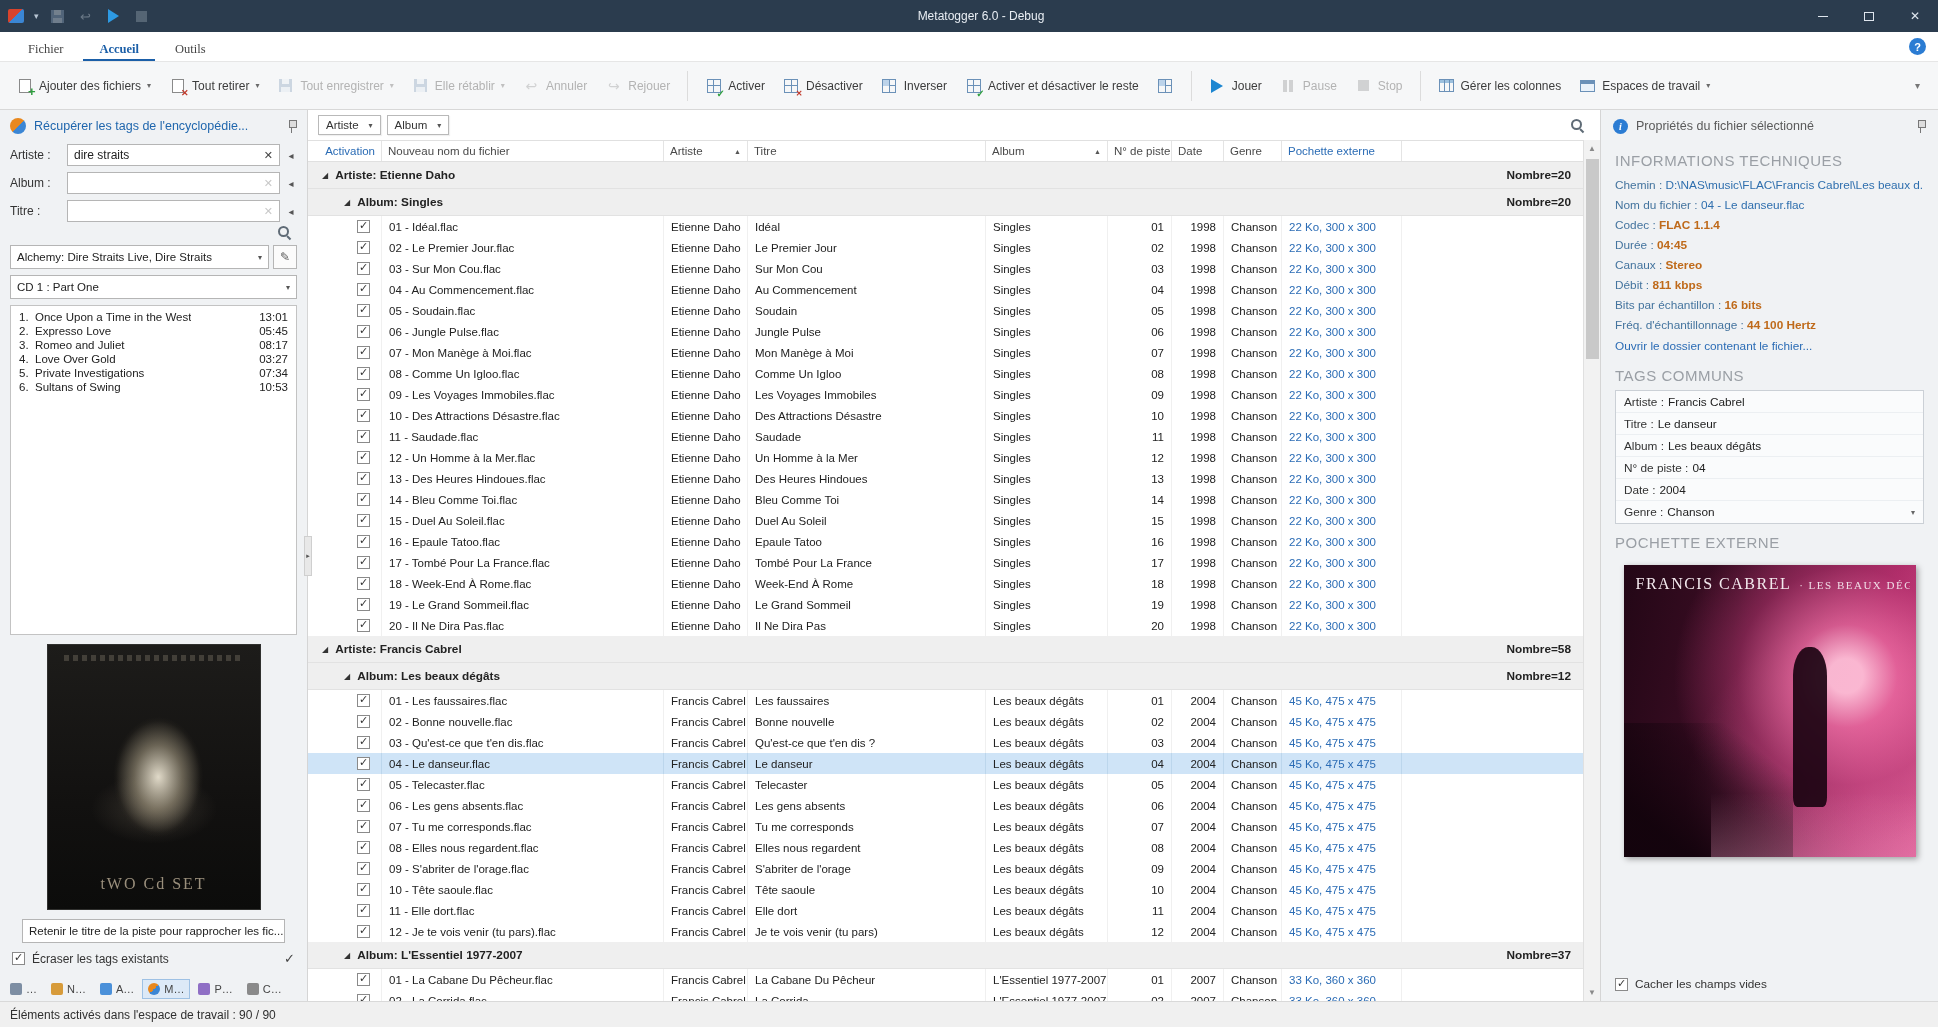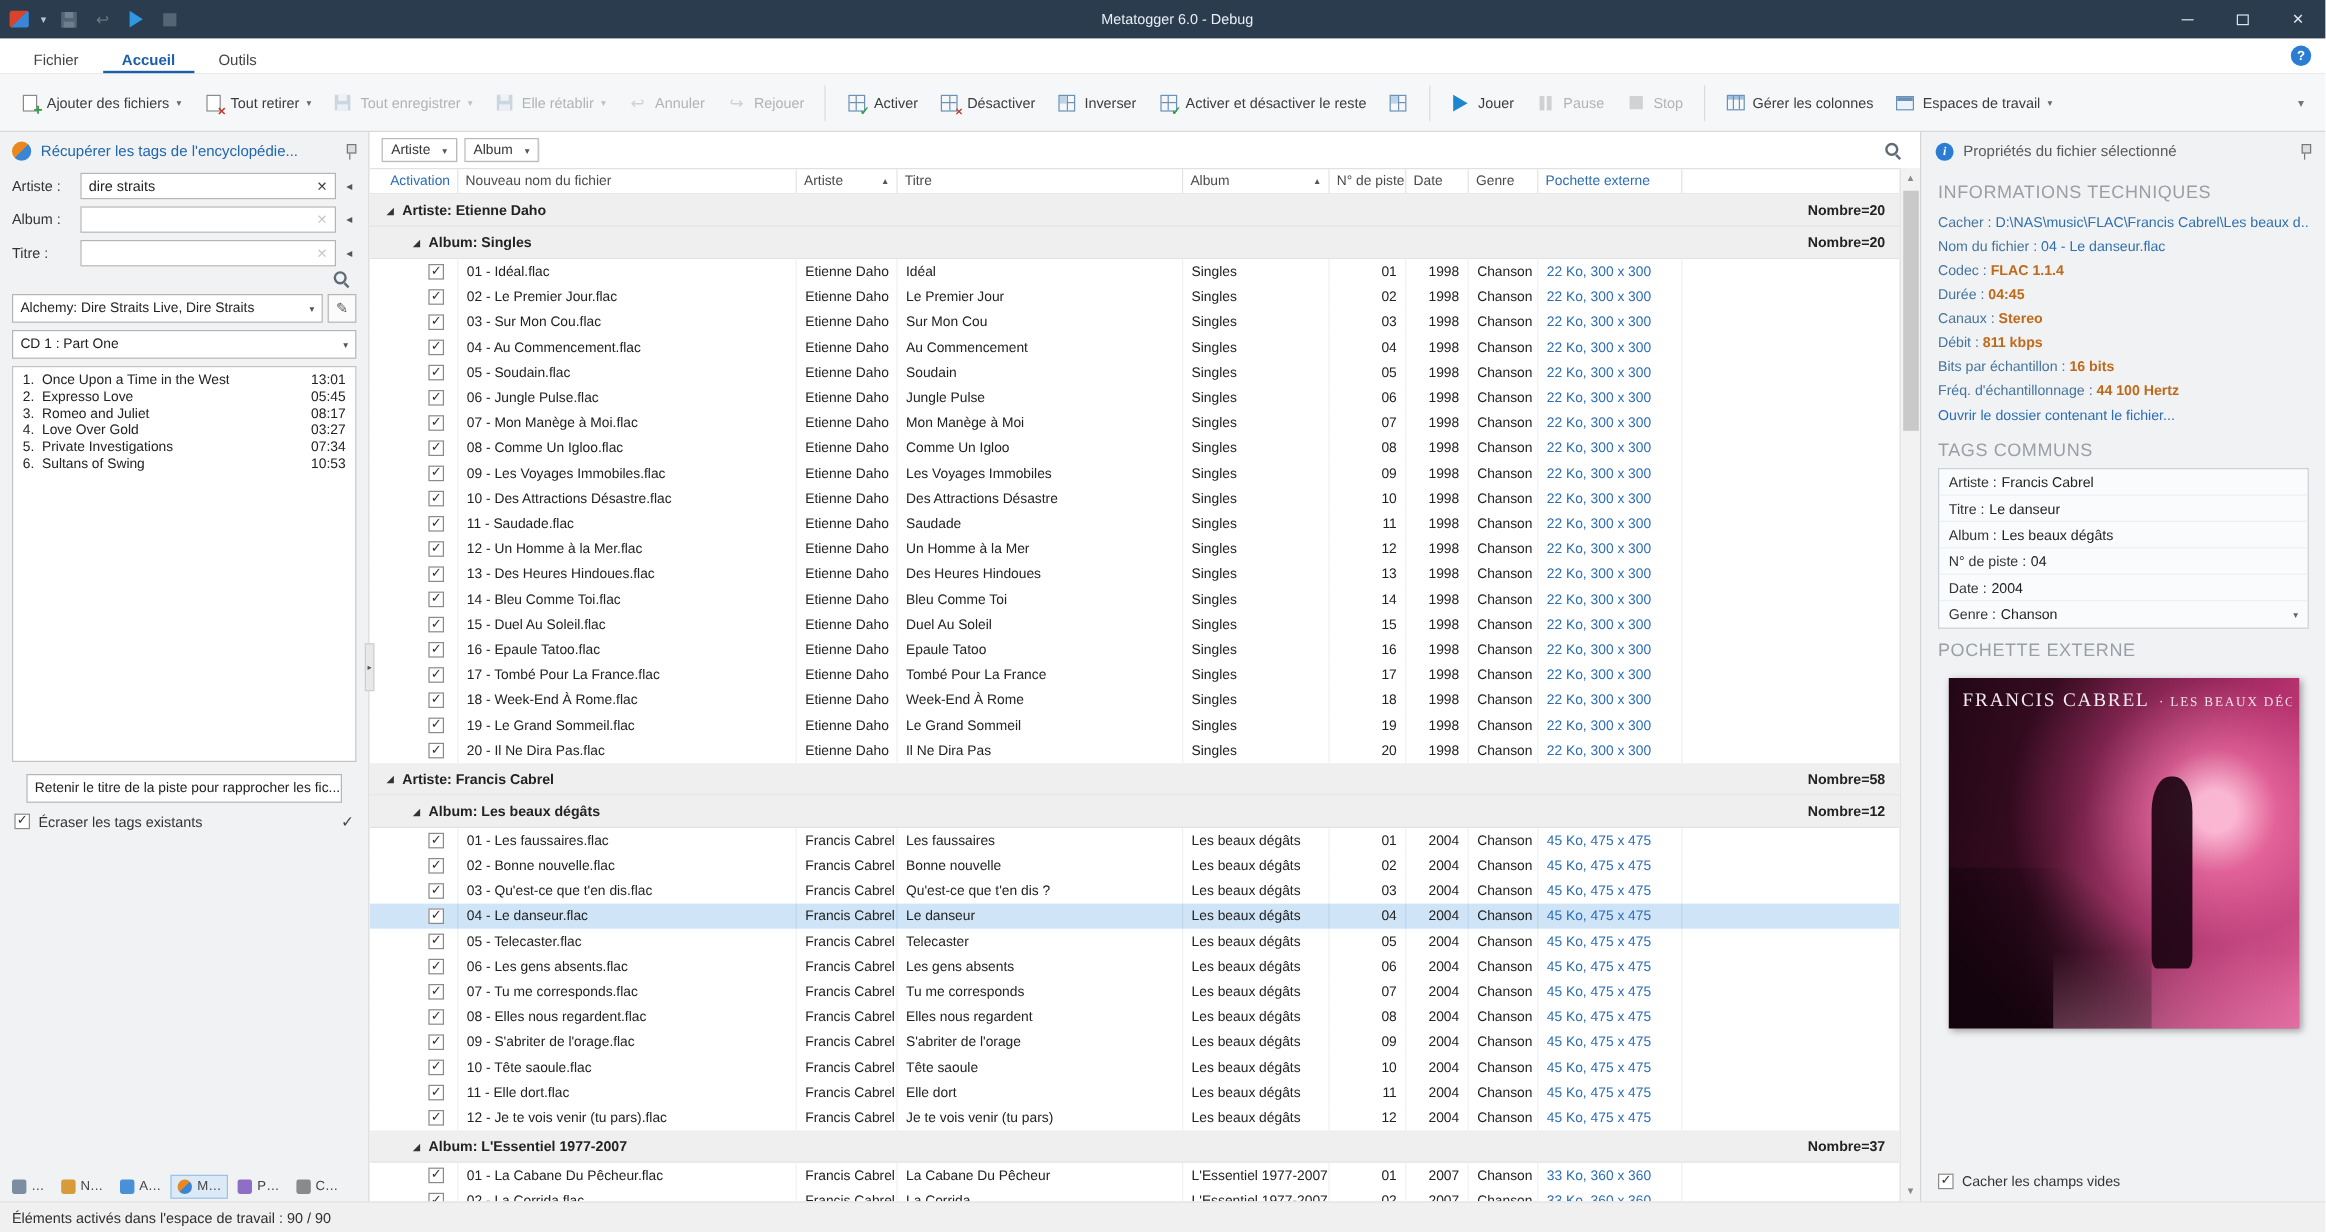--- a/index.html
+++ b/index.html
@@ -22,21 +22,21 @@
   .arrowglyph { font-size:13px; color:#cfd8e2; }
   .wtitle { position:absolute; left:50%; transform:translateX(-50%); font-size:12px; color:#e9eef4;margin-left:12px; }
   .wbtns { margin-left:auto; display:flex; height:100%; }
   .wbtn { width:46px; display:flex; align-items:center; justify-content:center; color:#dfe6ee; font-size:12px; }
   .wbtn .minbar { width:10px; height:1px; background:#dfe6ee; display:inline-block; }
   .wbtn .maxbox { width:10px; height:9px; border:1px solid #dfe6ee; display:inline-block; }
 
   
   .menubar { height:30px; background:#fff; border-bottom:1px solid #e6e6e6; display:flex; align-items:center; padding:0 12px; flex:0 0 auto; }
   .menu-tabs { display:flex; gap:4px; height:100%; align-items:stretch; }
-  .mtab { padding:12px 16px 4px; font-size:12.5px; color:#444; display:flex; align-items:center; border-bottom:2px solid transparent; }
+  .mtab { padding:12px 16px 4px; font-size:12.5px; color:#444; display:flex; align-items:center; border-bottom:2px solid transparent;font-family:Liberation Serif, serif; }
   .mtab.active { color:#1b5fa8; border-bottom-color:#1b5fa8; font-weight:bold; }
   .help { margin-left:auto; width:17px; height:17px; border-radius:50%; background:#2b7cd3; color:#fff; font-size:11px; font-weight:bold; display:flex; align-items:center; justify-content:center; }
 
   
   .toolbar { height:48px; background:#f6f7f8; border-bottom:1px solid #d8d8d8; display:flex; align-items:center; padding:0 8px; gap:2px; flex:0 0 auto; white-space:nowrap; }
   .tbtn { display:flex; align-items:center; gap:6px; padding:7px 8px; border-radius:2px; color:#3c3c3c; font-size:12px; }
   .tbtn.dis { color:#b3b3b3; }
   .tbtn.dis .icw { opacity:.4; }
   .caret { color:#6a6a6a; font-size:8px; }
   .tbtn.dis .caret { color:#c0c0c0; }
@@ -404,20 +404,24 @@
             <span class="t-num">5.</span>
             <span class="t-title">Private Investigations</span>
             <span class="t-dur">07:34</span>
           </div>
           <div class="track">
             <span class="t-num">6.</span>
             <span class="t-title">Sultans of Swing</span>
             <span class="t-dur">10:53</span>
           </div>
         </div>
+      <div class="lp-cover">
+        <span class="cov-topmarks"></span>
+        <span class="cov-caption">tWO Cd SET</span>
+      </div>
       <div class="lp-matchrow">
         <div class="lp-select">
           <span>Retenir le titre de la piste pour rapprocher les fic...</span>
           <span class="selcaret">▾</span>
         </div>
       </div>
       <div class="lp-overwrite">
         <span class="cb checked"></span>
         <span>Écraser les tags existants</span>
         <span class="okmark">✓</span>
@@ -1016,21 +1020,21 @@
 
     <div class="rightpanel">
       <div class="rp-header">
         <span class="info-icon">i</span>
         <span>Propriétés du fichier sélectionné</span>
         <span class="ic-pin mlauto"></span>
       </div>
       <div class="rp-section">
         <div class="rp-sechead">INFORMATIONS TECHNIQUES</div>
         <div>
-            <div class="techrow"><span class="tlabel">Cacher : </span><span class="tv-str">D:\NAS\music\FLAC\Francis Cabrel\Les beaux d...</span></div>
+            <div class="techrow"><span class="tlabel">Chemin : </span><span class="tv-str">D:\NAS\music\FLAC\Francis Cabrel\Les beaux d...</span></div>
             <div class="techrow"><span class="tlabel">Nom du fichier : </span><span class="tv-str">04 - Le danseur.flac</span></div>
             <div class="techrow"><span class="tlabel">Codec : </span><span class="tv-num">FLAC 1.1.4</span></div>
             <div class="techrow"><span class="tlabel">Durée : </span><span class="tv-num">04:45</span></div>
             <div class="techrow"><span class="tlabel">Canaux : </span><span class="tv-num">Stereo</span></div>
             <div class="techrow"><span class="tlabel">Débit : </span><span class="tv-num">811 kbps</span></div>
             <div class="techrow"><span class="tlabel">Bits par échantillon : </span><span class="tv-num">16 bits</span></div>
             <div class="techrow"><span class="tlabel">Fréq. d'échantillonnage : </span><span class="tv-num">44 100 Hertz</span></div>
           </div>
         <a class="rp-link">Ouvrir le dossier contenant le fichier...</a>
       </div>

